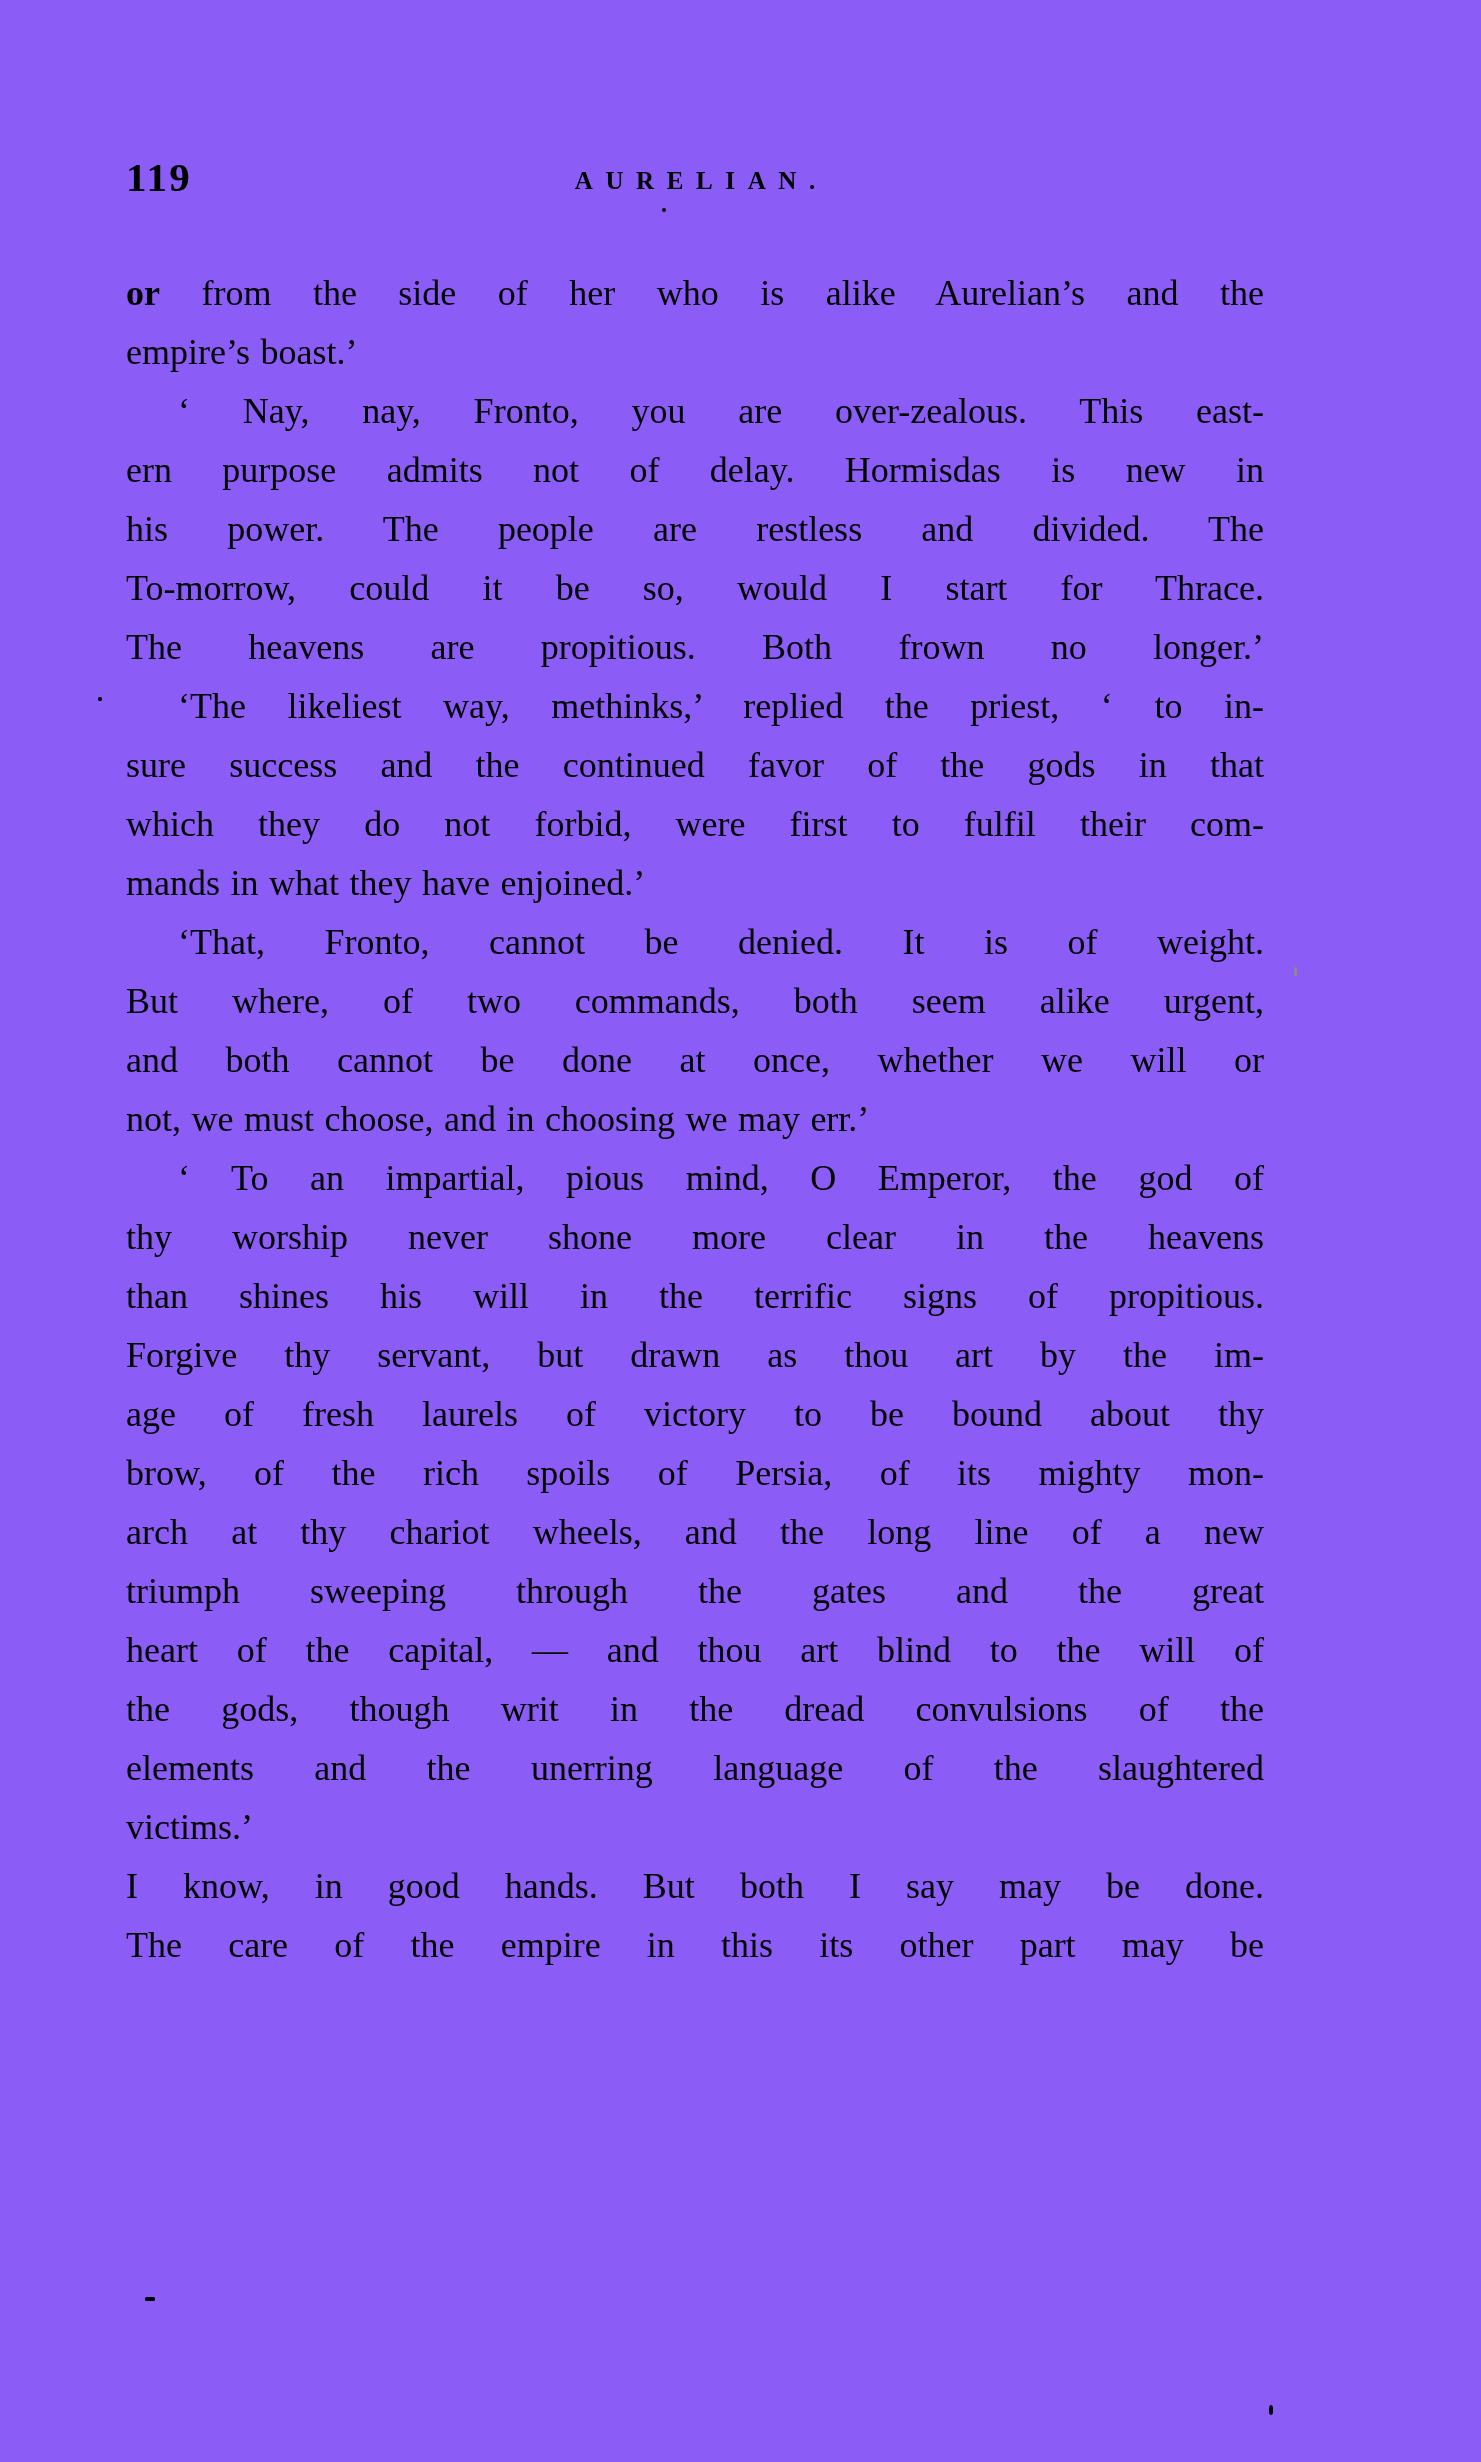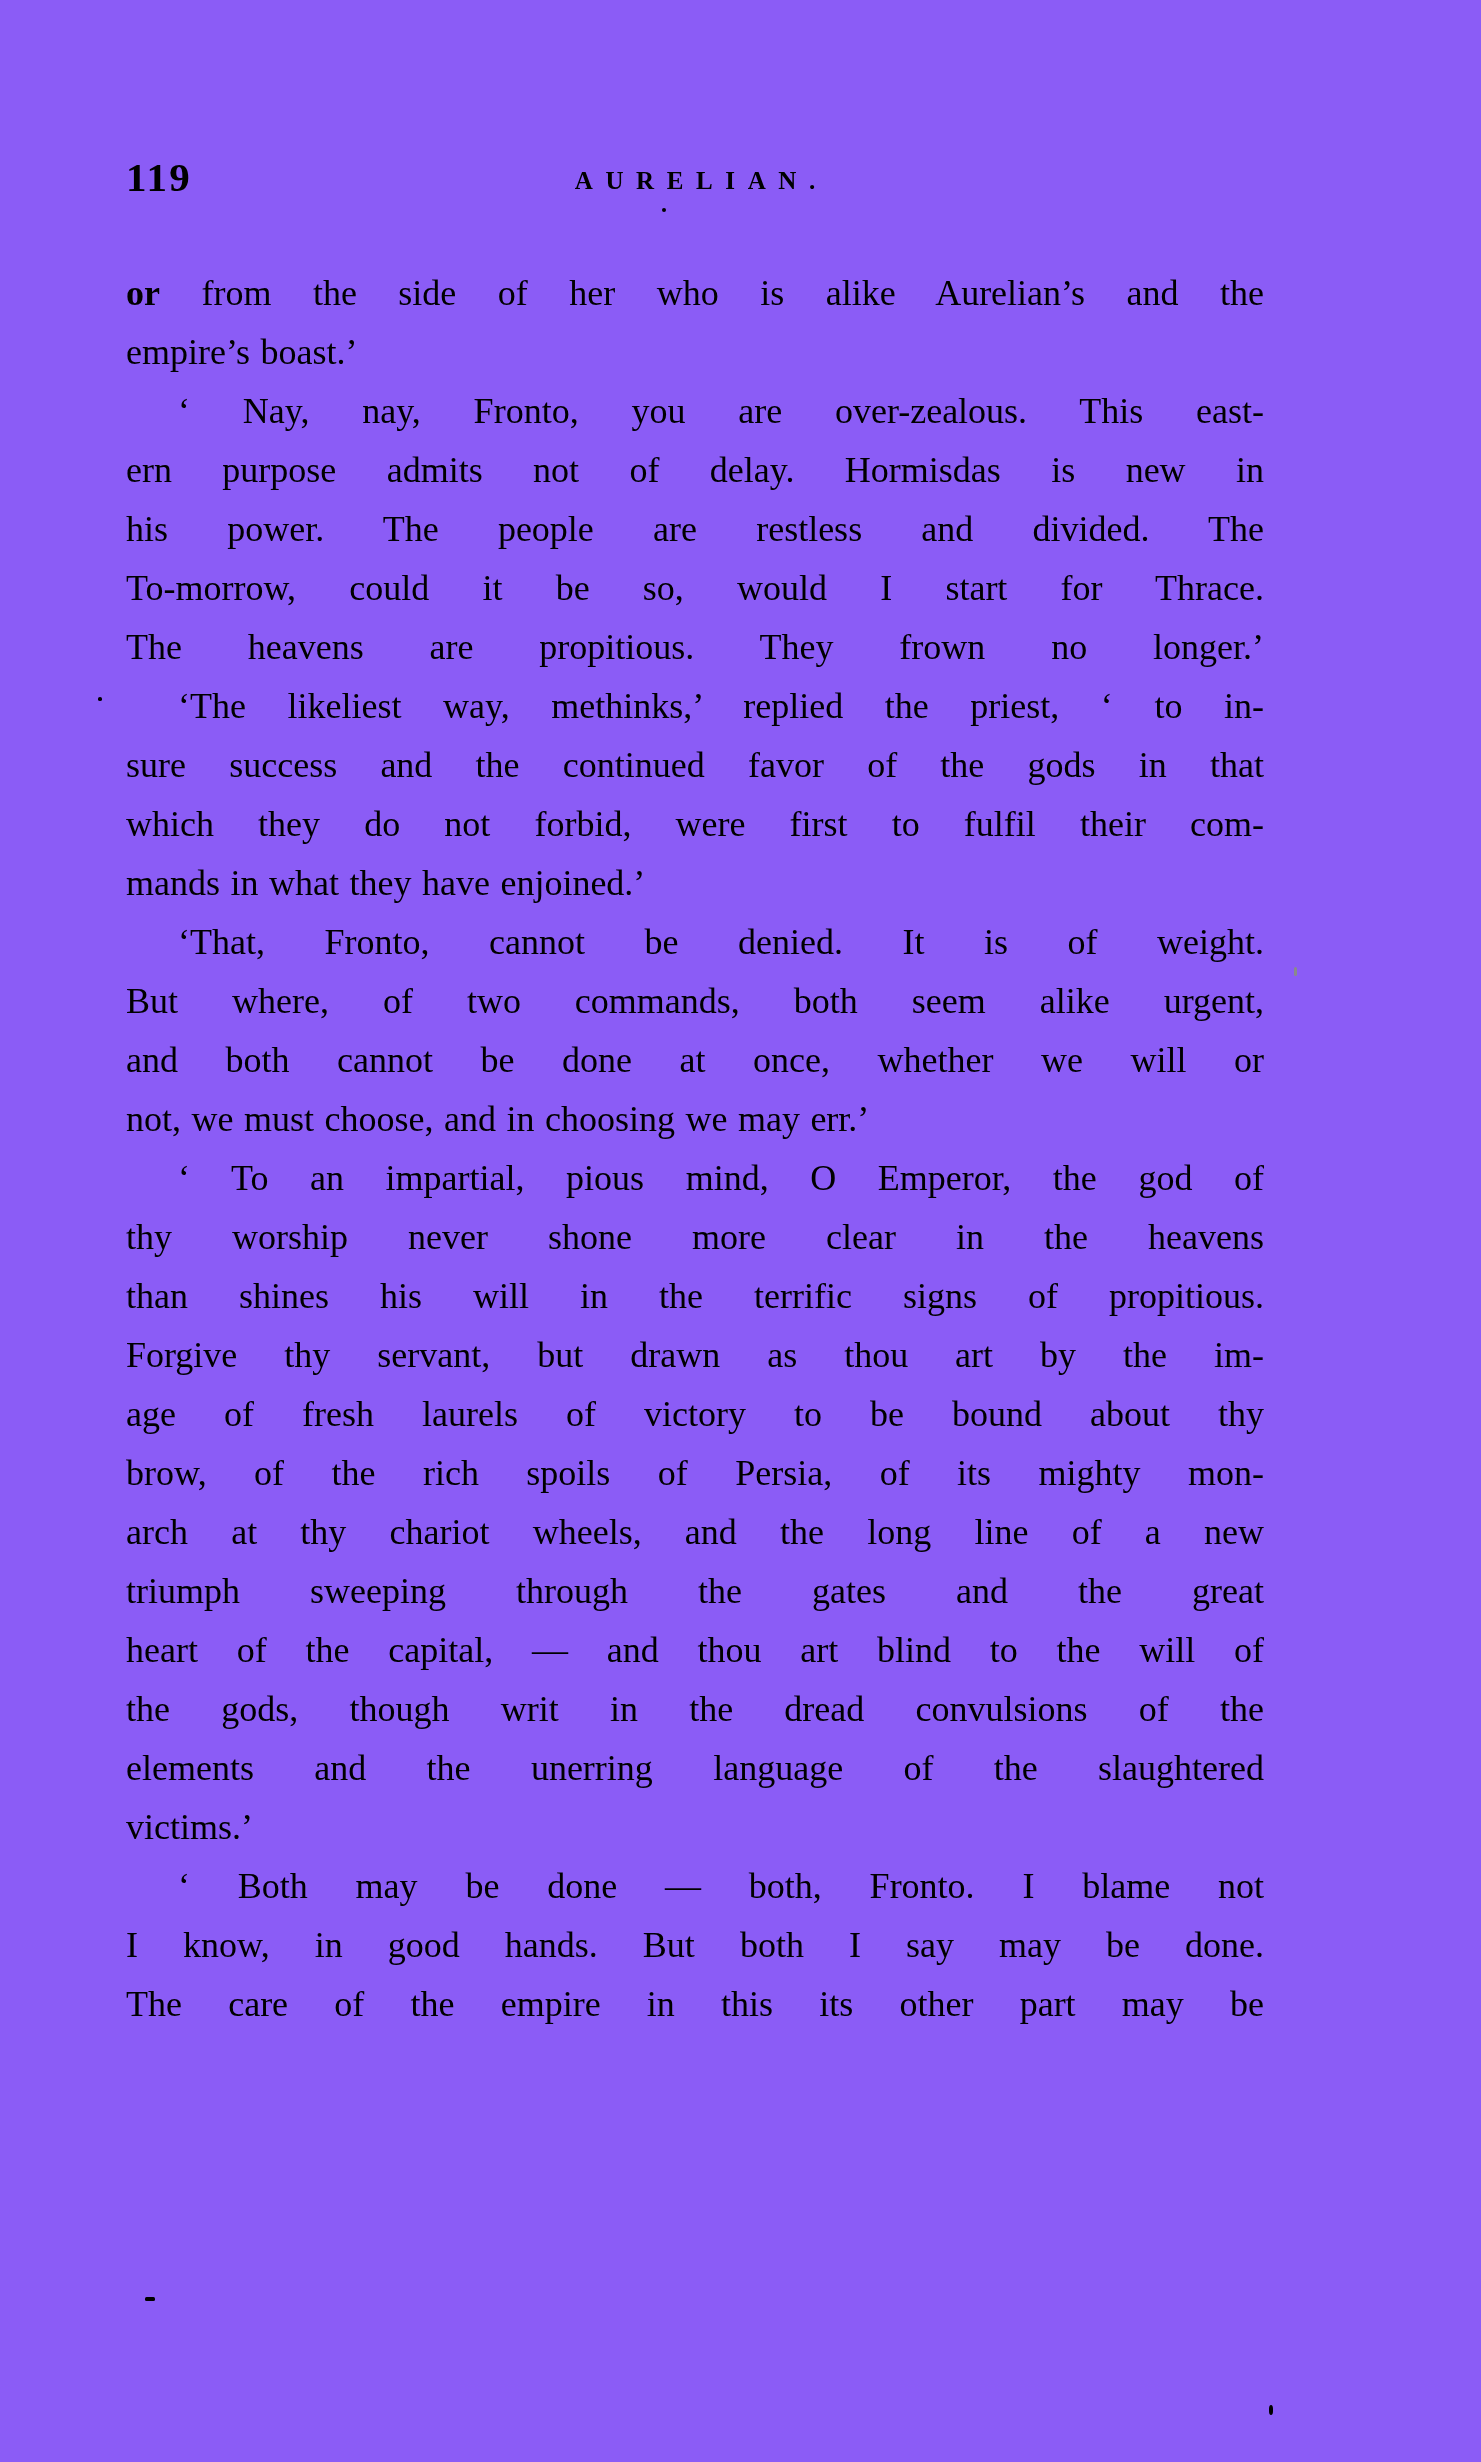--- a/index.html
+++ b/index.html
@@ -71,42 +71,41 @@
 
   <div class="speck" style="left:662px; top:208px; width:4.4px; height:4.4px;"></div>
 
   <div class="text-block">
       <div class="line"><b>or</b> from the side of her who is alike Aurelian’s and the</div>
       <div class="line no-just">empire’s boast.’</div>
       <div class="line indent">‘ Nay, nay, Fronto, you are over-zealous. This east-</div>
       <div class="line">ern purpose admits not of delay. Hormisdas is new in</div>
       <div class="line">his power. The people are restless and divided. The</div>
       <div class="line">To-morrow, could it be so, would I start for Thrace.</div>
-      <div class="line">The heavens are propitious. They frown no longer.’</div>
+      <div class="line">The heavens are propitious. Both frown no longer.’</div>
       <div class="line indent">‘The likeliest way, methinks,’ replied the priest, ‘ to in-</div>
       <div class="line">sure success and the continued favor of the gods in that</div>
       <div class="line">which they do not forbid, were first to fulfil their com-</div>
       <div class="line no-just">mands in what they have enjoined.’</div>
       <div class="line indent">‘That, Fronto, cannot be denied. It is of weight.</div>
       <div class="line">But where, of two commands, both seem alike urgent,</div>
       <div class="line">and both cannot be done at once, whether we will or</div>
       <div class="line no-just">not, we must choose, and in choosing we may err.’</div>
       <div class="line indent">‘ To an impartial, pious mind, O Emperor, the god of</div>
       <div class="line">thy worship never shone more clear in the heavens</div>
       <div class="line">than shines his will in the terrific signs of propitious.</div>
       <div class="line">Forgive thy servant, but drawn as thou art by the im-</div>
       <div class="line">age of fresh laurels of victory to be bound about thy</div>
       <div class="line">brow, of the rich spoils of Persia, of its mighty mon-</div>
       <div class="line">arch at thy chariot wheels, and the long line of a new</div>
       <div class="line">triumph sweeping through the gates and the great</div>
       <div class="line">heart of the capital, — and thou art blind to the will of</div>
       <div class="line">the gods, though writ in the dread convulsions of the</div>
       <div class="line">elements and the unerring language of the slaughtered</div>
       <div class="line no-just">victims.’</div>
-      <div class="line indent">‘ Both may be done — both, Fronto. I blame not</div>
       <div class="line">I know, in good hands. But both I say may be done.</div>
       <div class="line">The care of the empire in this its other part may be</div>
     </div>
 
   <div class="speck" style="left:98px; top:697px; width:3.7px; height:3.7px;"></div>
   <div class="speck faint" style="left:1294px; top:967px; width:3px; height:9px; border-radius:1.5px;"></div>
   <div class="speck" style="left:145px; top:2297px; width:10.4px; height:3.7px; border-radius:1.5px;"></div>
   <div class="speck" style="left:1269px; top:2405px; width:4.4px; height:9.6px;"></div>
 
 </div>

